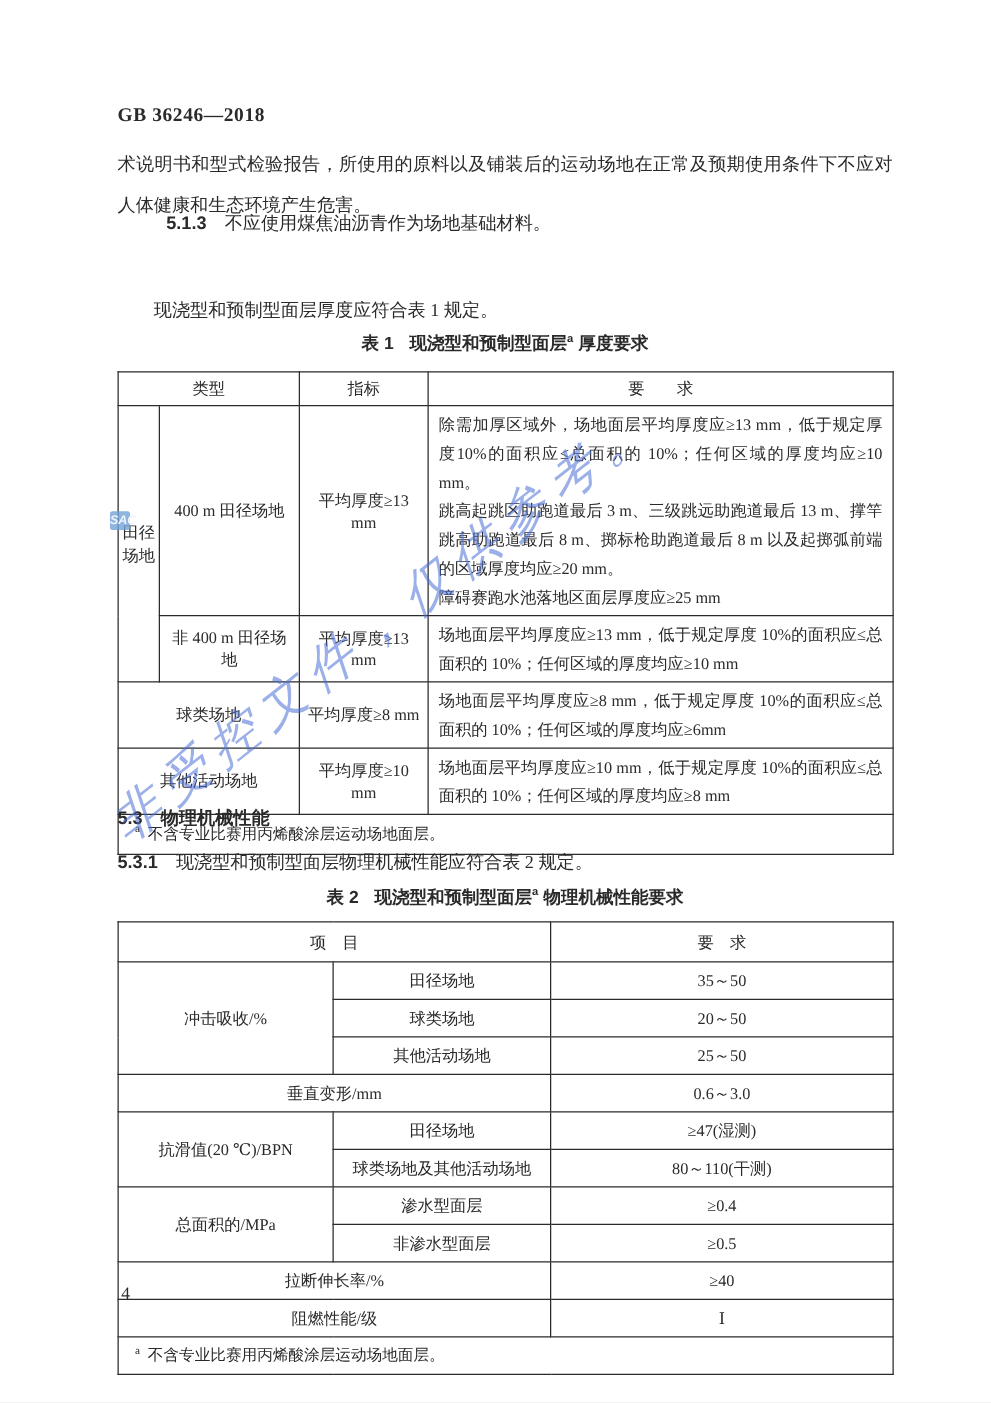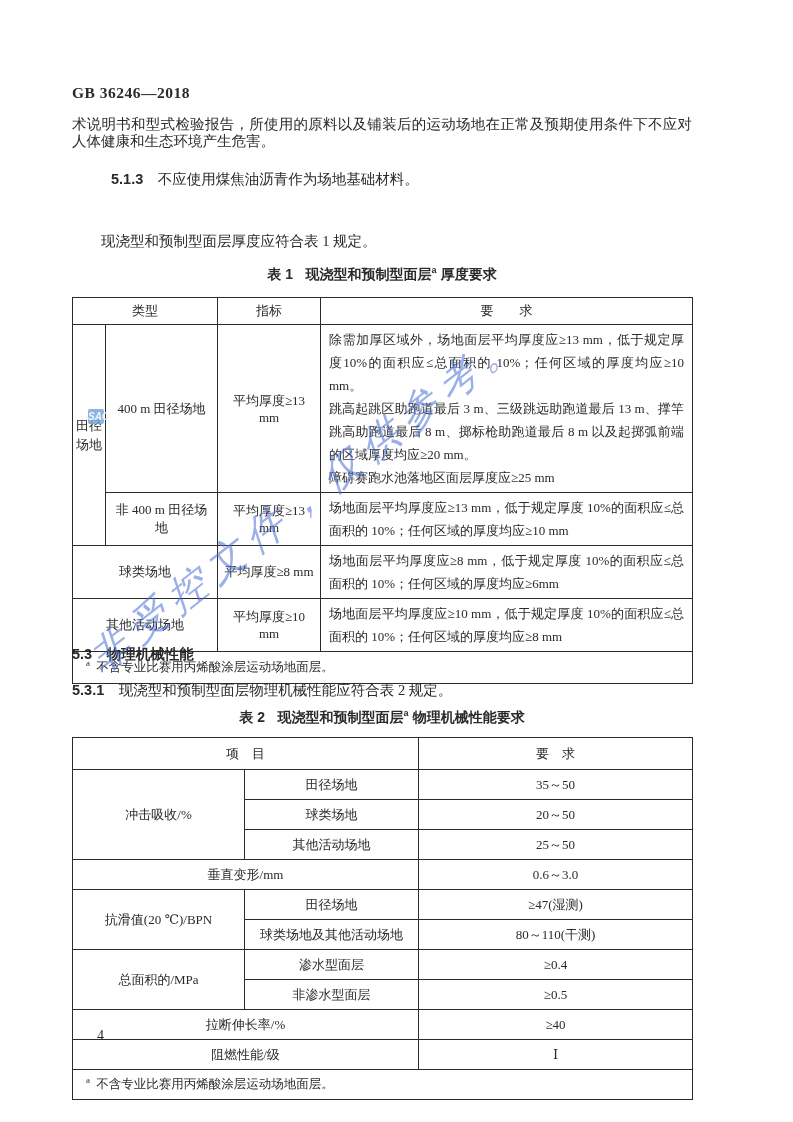--- a/index.html
+++ b/index.html
@@ -1,22 +1,22 @@
 <!DOCTYPE html>
 <html><head>
 <meta charset="utf-8">
 <style>
   html,body{margin:0;padding:0;background:#e8e8e8;}
   .page{
     position:relative;width:793px;height:1122px;margin:0 auto;background:#ffffff;
     font-family:"Liberation Serif","DejaVu Serif",serif;color:#2a2a2a;overflow:hidden;
   }
-  .abs{position:absolute;left:72px;width:620px;}
+  .abs{position:absolute;left:94px;width:620px;}
   .docnum{top:84px;font-size:15.5px;font-weight:bold;letter-spacing:.5px;}
-  .bodytext{font-size:14.5px;line-height:17px;text-align:justify;}
+  .bodytext{font-size:14.5px;line-height:33px;text-align:justify;}
   .p-cont{top:116px;}
   .clause{font-size:14.5px;line-height:23px;}
   .c513{top:168px;margin-left:39px;}
   .sechead{font-size:14.5px;font-weight:bold;font-family:"Liberation Sans","DejaVu Sans",sans-serif;}
   .s52{top:202px;}
   .p52{top:233px;text-indent:2em;}
   .s53{top:645px;}
   .c531{top:679px;}
   .num{font-weight:bold;font-family:"Liberation Sans","DejaVu Sans",sans-serif;margin-right:1em;}
   .caption{text-align:center;font-weight:bold;font-family:"Liberation Sans","DejaVu Sans",sans-serif;font-size:14px;}

